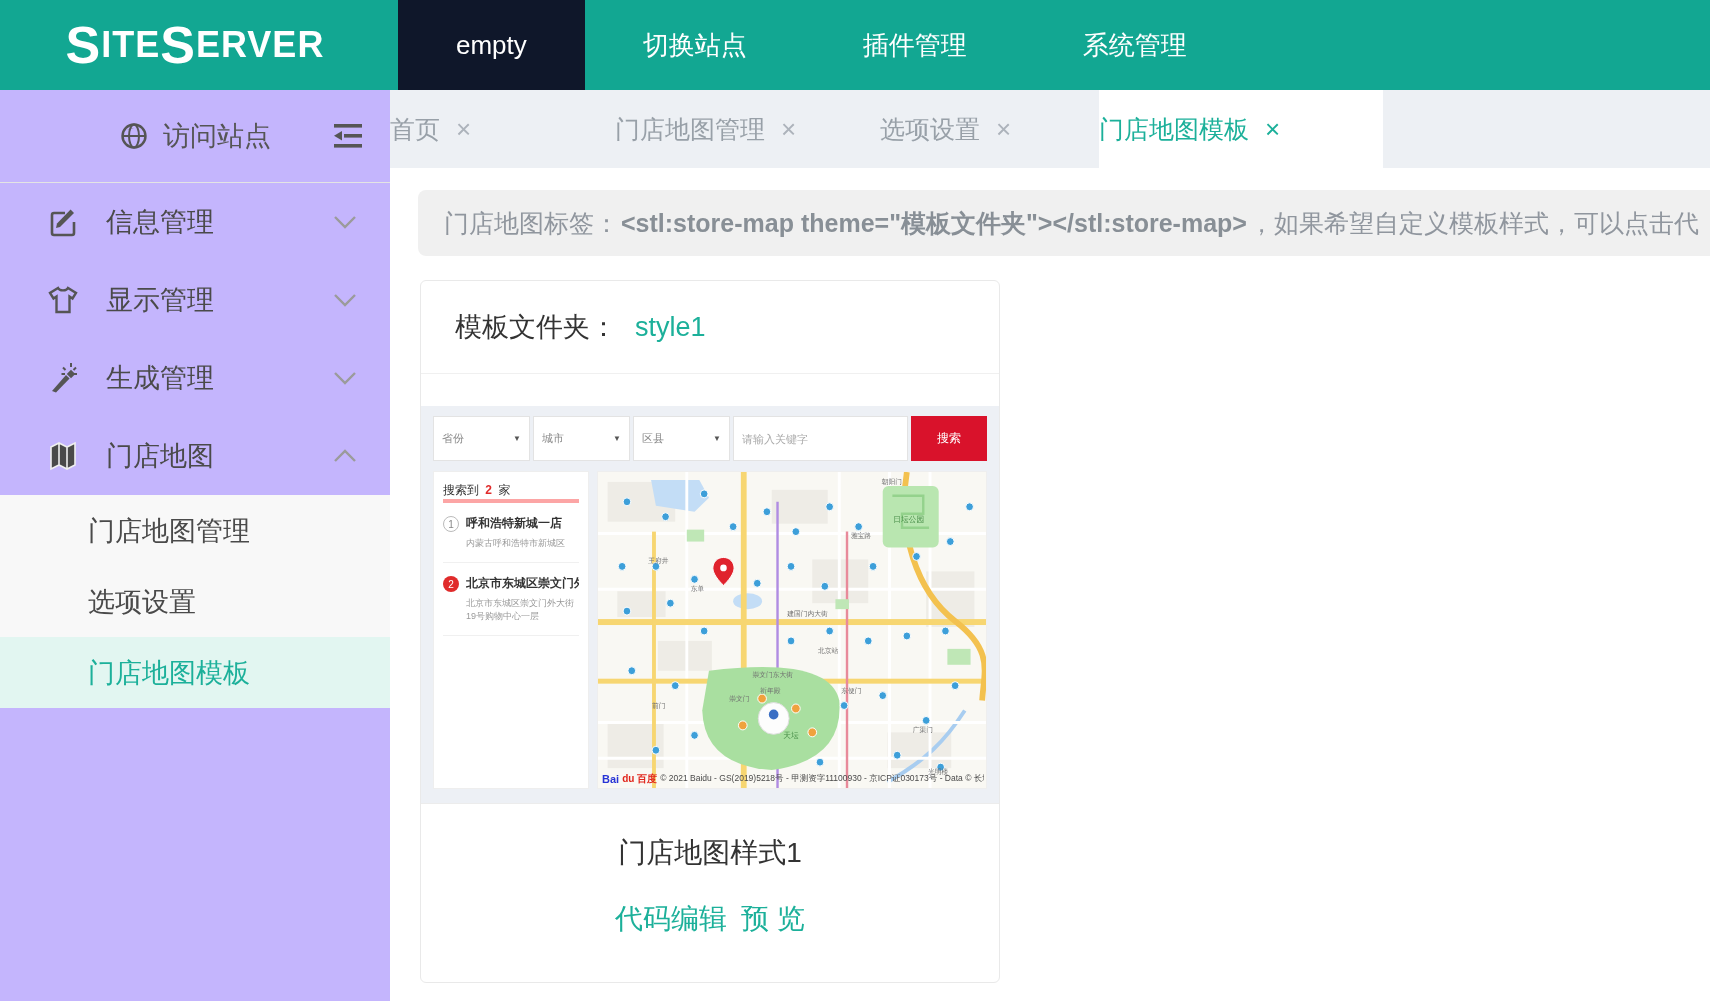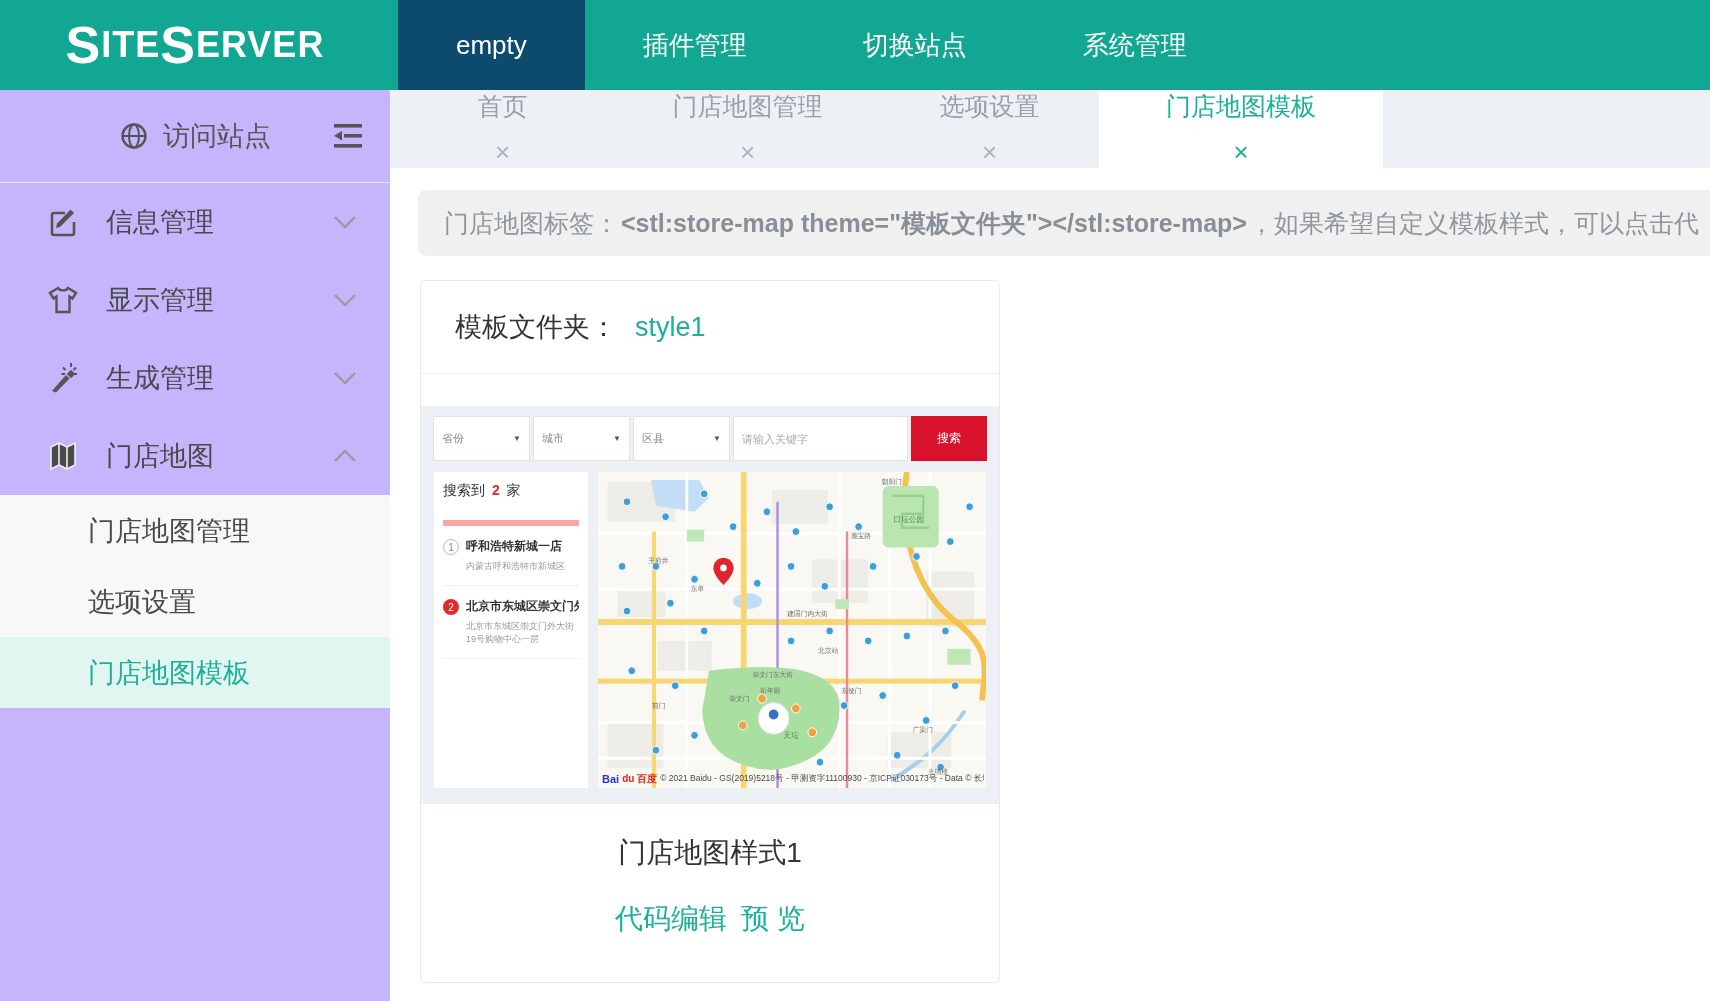--- a/index.html
+++ b/index.html
@@ -7,38 +7,38 @@
   body { font-family:"Liberation Sans","DejaVu Sans",sans-serif; background:#fff; }
   .app { position:relative; width:1710px; height:1001px; background:#fff; overflow:hidden; }
 
   
   .topbar { position:absolute; left:0; top:0; width:100%; height:90px; background:#12a792; display:flex; align-items:stretch; z-index:5; }
   .logo { width:390px; display:flex; align-items:center; justify-content:center; color:#fff; letter-spacing:1px; }
   .logo .big { font-size:52px; font-weight:bold; }
   .logo .small { font-size:36px; font-weight:bold; }
   .topnav { display:flex; margin-left:8px; }
   .topnav-item { display:flex; align-items:center; padding:0 58px; color:#fff; font-size:26px; cursor:pointer; }
-  .topnav-item.active { background:#0c4a6e; }
+  .topnav-item.active { background:#0f172a; }
 
   
   .sidebar { position:absolute; left:0; top:90px; width:390px; bottom:0; background:#c4b5fd; }
   .visit-row { height:93px; display:flex; align-items:center; justify-content:center; gap:14px; position:relative; color:#555; font-size:27px; border-bottom:1px solid #e4e4e4; }
   .visit-row svg { flex:none; }
   .collapse-btn { position:absolute; right:26px; top:50%; transform:translateY(-50%); cursor:pointer; }
   .menu-item { height:78px; display:flex; align-items:center; padding:0 0 0 46px; color:#4a4a4a; font-size:27px; position:relative; cursor:pointer; }
   .menu-item .mi-icon { width:34px; height:34px; margin-right:26px; flex:none; }
   .menu-item .chev { position:absolute; right:32px; top:50%; transform:translateY(-50%); }
   .submenu { background:#f8f8f8; }
   .submenu-item { height:71px; display:flex; align-items:center; padding-left:88px; color:#4a4a4a; font-size:27px; cursor:pointer; }
   .submenu-item.active { background:#e2f6f1; color:#1cb09a; }
 
   
   .main { position:absolute; left:390px; top:90px; right:0; bottom:0; background:#fff; }
   .tabbar { height:78px; background:#edf0f4; display:flex; align-items:stretch; }
-  .tab { display:flex; align-items:center; justify-content:space-between; gap:4px; font-size:25px; color:#98a0a8; cursor:pointer;flex-direction:column; }
+  .tab { display:flex; align-items:center; justify-content:flex-start; gap:16px; font-size:25px; color:#98a0a8; cursor:pointer; }
   .tab .tab-x { font-size:26px; color:#adb3bb; }
   .tab-1 { width:225px; } .tab-2 { width:265px; } .tab-3 { width:219px; }
   .tab.active { width:284px; background:#fff; color:#1cb09a; }
   .tab.active .tab-x { color:#1cb09a; }
 
   .infobar { margin:22px 0 0 28px; background:#f0f0f0; border-radius:8px 0 0 8px; height:66px; display:flex; align-items:center; padding:0 26px; font-size:25px; color:#90969e; white-space:nowrap; overflow:hidden; }
   .infobar .code { font-weight:bold; color:#888f96; margin:0 2px; }
 
   
   .card { margin:24px 0 0 30px; width:580px; background:#fff; border:1px solid #e9e9e9; border-radius:6px; overflow:hidden; }
@@ -49,21 +49,21 @@
   .thumb-whitegap { height:32px; background:#fff; }
   .thumb-body { background:#edf0f5; padding:10px 12px 14px 12px; }
   .searchrow { display:flex; gap:3px; height:45px; }
   .sel { width:97px; background:#fff; border:1px solid #e3e3e3; display:flex; align-items:center; justify-content:space-between; padding:0 8px; font-size:11px; color:#8a8a8a; }
   .sel .arrow { font-size:8px; color:#555; }
   .kw { flex:1; background:#fff; border:1px solid #e3e3e3; font-size:11px; color:#999; padding:0 8px; font-family:inherit; }
   .kw::placeholder { color:#aaa; }
   .search-btn { width:76px; background:#d9122b; color:#fff; border:none; font-size:12px; cursor:pointer; font-family:inherit; }
   .panels { display:flex; gap:8px; margin-top:10px; height:318px; }
   .results { width:156px; background:#fff; border:1px solid #eee; padding:10px 9px; overflow:hidden; }
-  .res-count { font-size:14px; color:#333; padding-bottom:20px; border-bottom:6px solid #fca5a5; }
+  .res-count { font-size:12px; color:#333; padding-bottom:0; border-bottom:4px solid #fca5a5; }
   .res-count .red { color:#e02b2b; font-weight:bold; margin:0 3px; }
   .res-item { padding:12px 0; border-bottom:1px solid #f0f0f0; display:flex; gap:7px; }
   .res-num { flex:none; width:16px; height:16px; border-radius:50%; font-size:10px; display:flex; align-items:center; justify-content:center; margin-top:1px; }
   .res-num.n1 { border:1px solid #bbb; color:#888; background:#fff; }
   .res-num.n2 { background:#e02b2b; color:#fff; }
   .res-body { flex:1; overflow:hidden; }
   .res-title { font-size:12px; color:#333; font-weight:bold; white-space:nowrap; overflow:hidden; margin-bottom:5px; }
   .res-addr { font-size:9px; color:#999; line-height:1.45; }
   .mapbox { flex:1; position:relative; background:#fff; border:1px solid #eee; overflow:hidden; }
   .mapbox svg.mapsvg { position:absolute; inset:0; width:100%; height:100%; }
@@ -89,24 +89,24 @@
       <span class="big">S</span>
         <span class="small">ITE</span>
         <span class="big">S</span>
         <span class="small">ERVER</span>
     </div>
     <div class="topnav">
       <div class="topnav-item active">
           <span>empty</span>
         </div>
       <div class="topnav-item">
+          <span>切换站点</span>
+        </div>
+      <div class="topnav-item">
           <span>插件管理</span>
-        </div>
-      <div class="topnav-item">
-          <span>切换站点</span>
         </div>
       <div class="topnav-item">
           <span>系统管理</span>
         </div>
     </div>
   </div>
 
   <div class="sidebar">
     <div class="visit-row">
       <svg width="30" height="30" viewBox="0 0 30 30">

